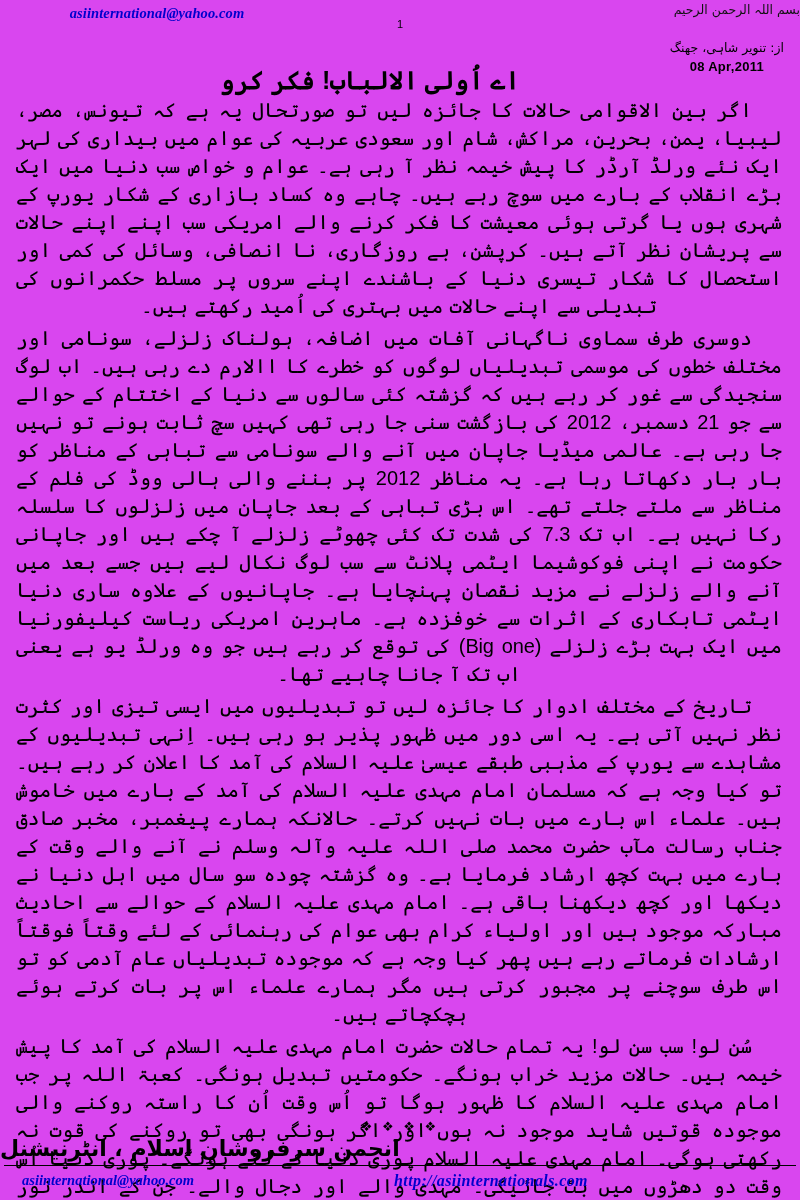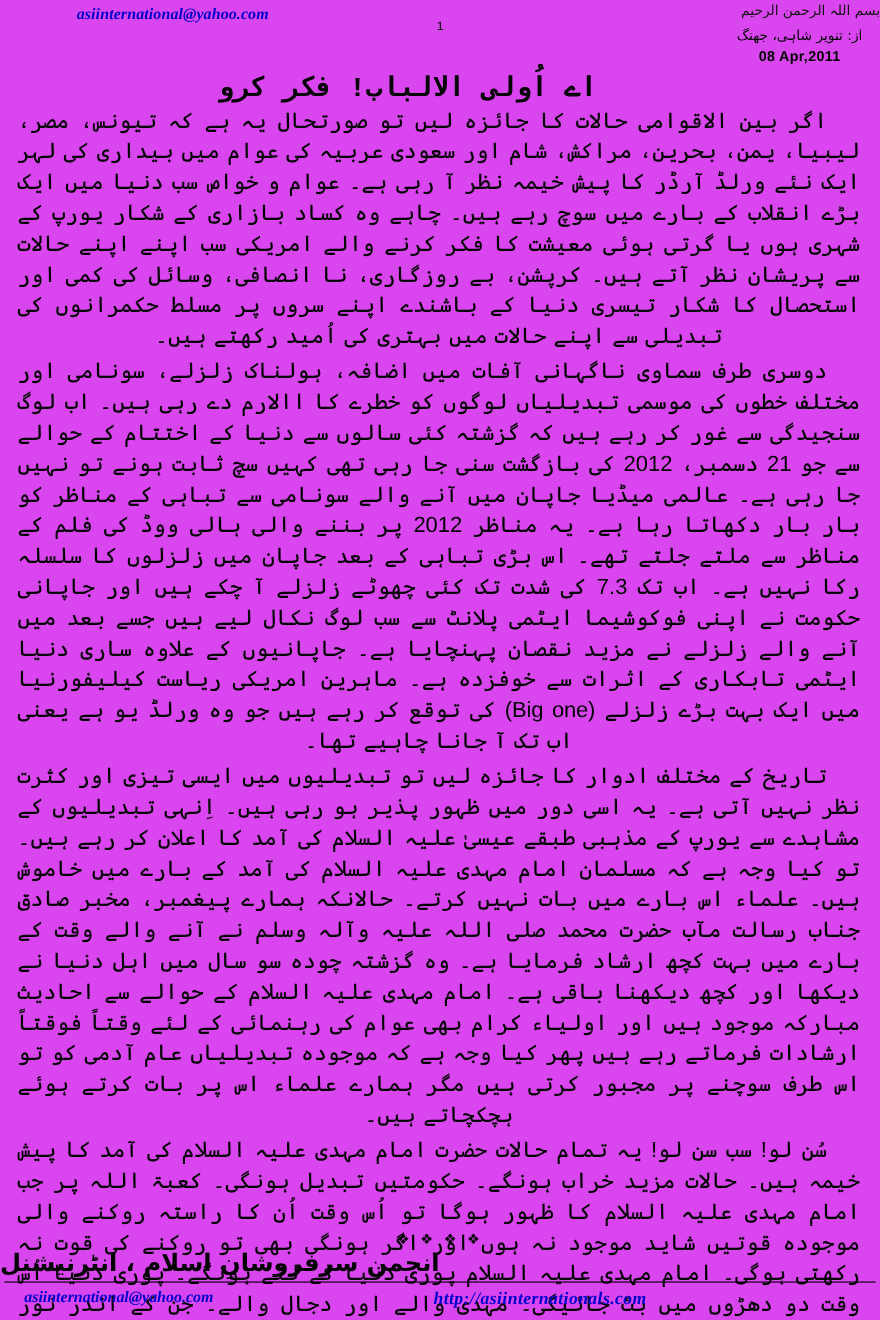--- a/index.html
+++ b/index.html
@@ -68,21 +68,21 @@
     left: 0;
     right: 0;
     text-align: center;
     font-family: "Liberation Sans", sans-serif;
     font-size: 11px;
     color: #000;
     direction: ltr;
   }
   .byline-block {
     position: absolute;
-    top: 24px;
+    top: 40px;
     right: 16px;
     text-align: center;
     direction: rtl;
   }
   .byline {
     font-family: "DejaVu Sans", sans-serif;
     font-size: 12.5px;
     color: #000;
     white-space: nowrap;
     line-height: 1.35;
@@ -95,21 +95,21 @@
     direction: ltr;
     margin-top: 2px;
     letter-spacing: 0.3px;
   }
   .article-title {
     position: absolute;
     top: 48px;
     left: 0;
     width: 800px;
     text-align: center;
-    font-family: Liberation Mono, monospace;
+    font-family: Liberation Sans, sans-serif;
     font-size: 25px;
     font-weight: bold;
     color: #000;
     direction: rtl;
     letter-spacing: -0.5px;
     line-height: 1.25;
   }
   .title-inner {
     display: inline-block;
     position: relative;

